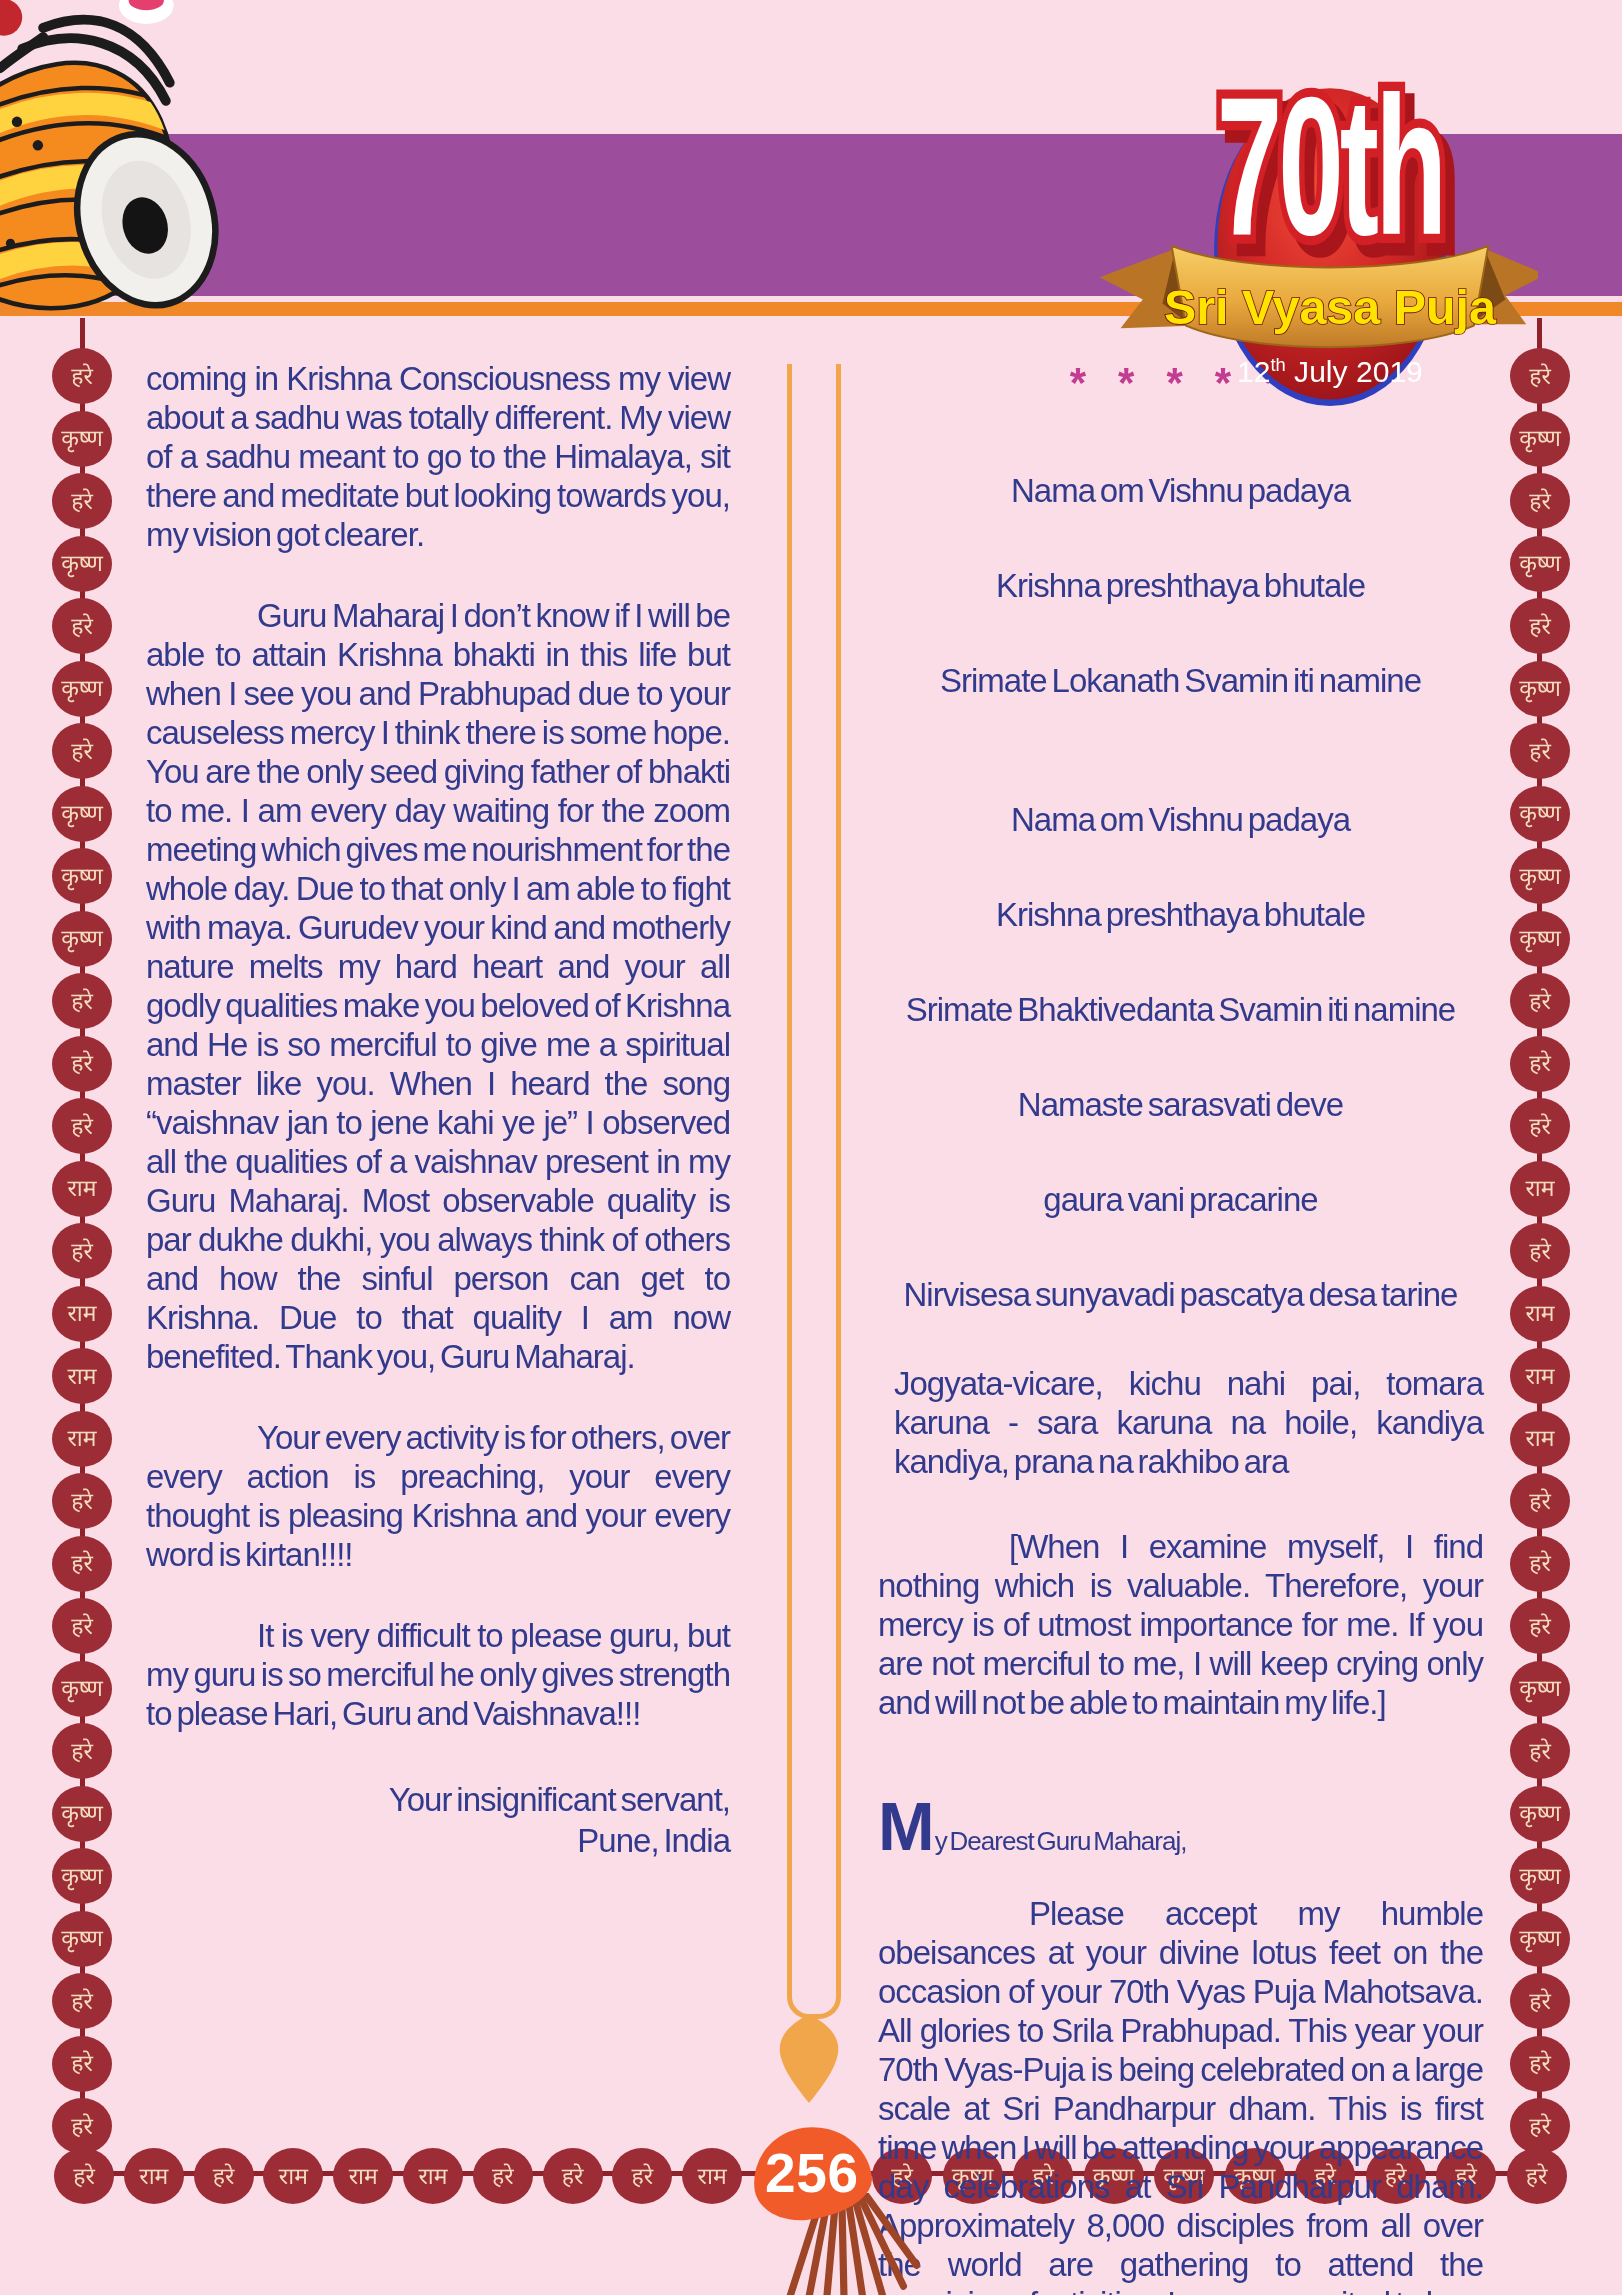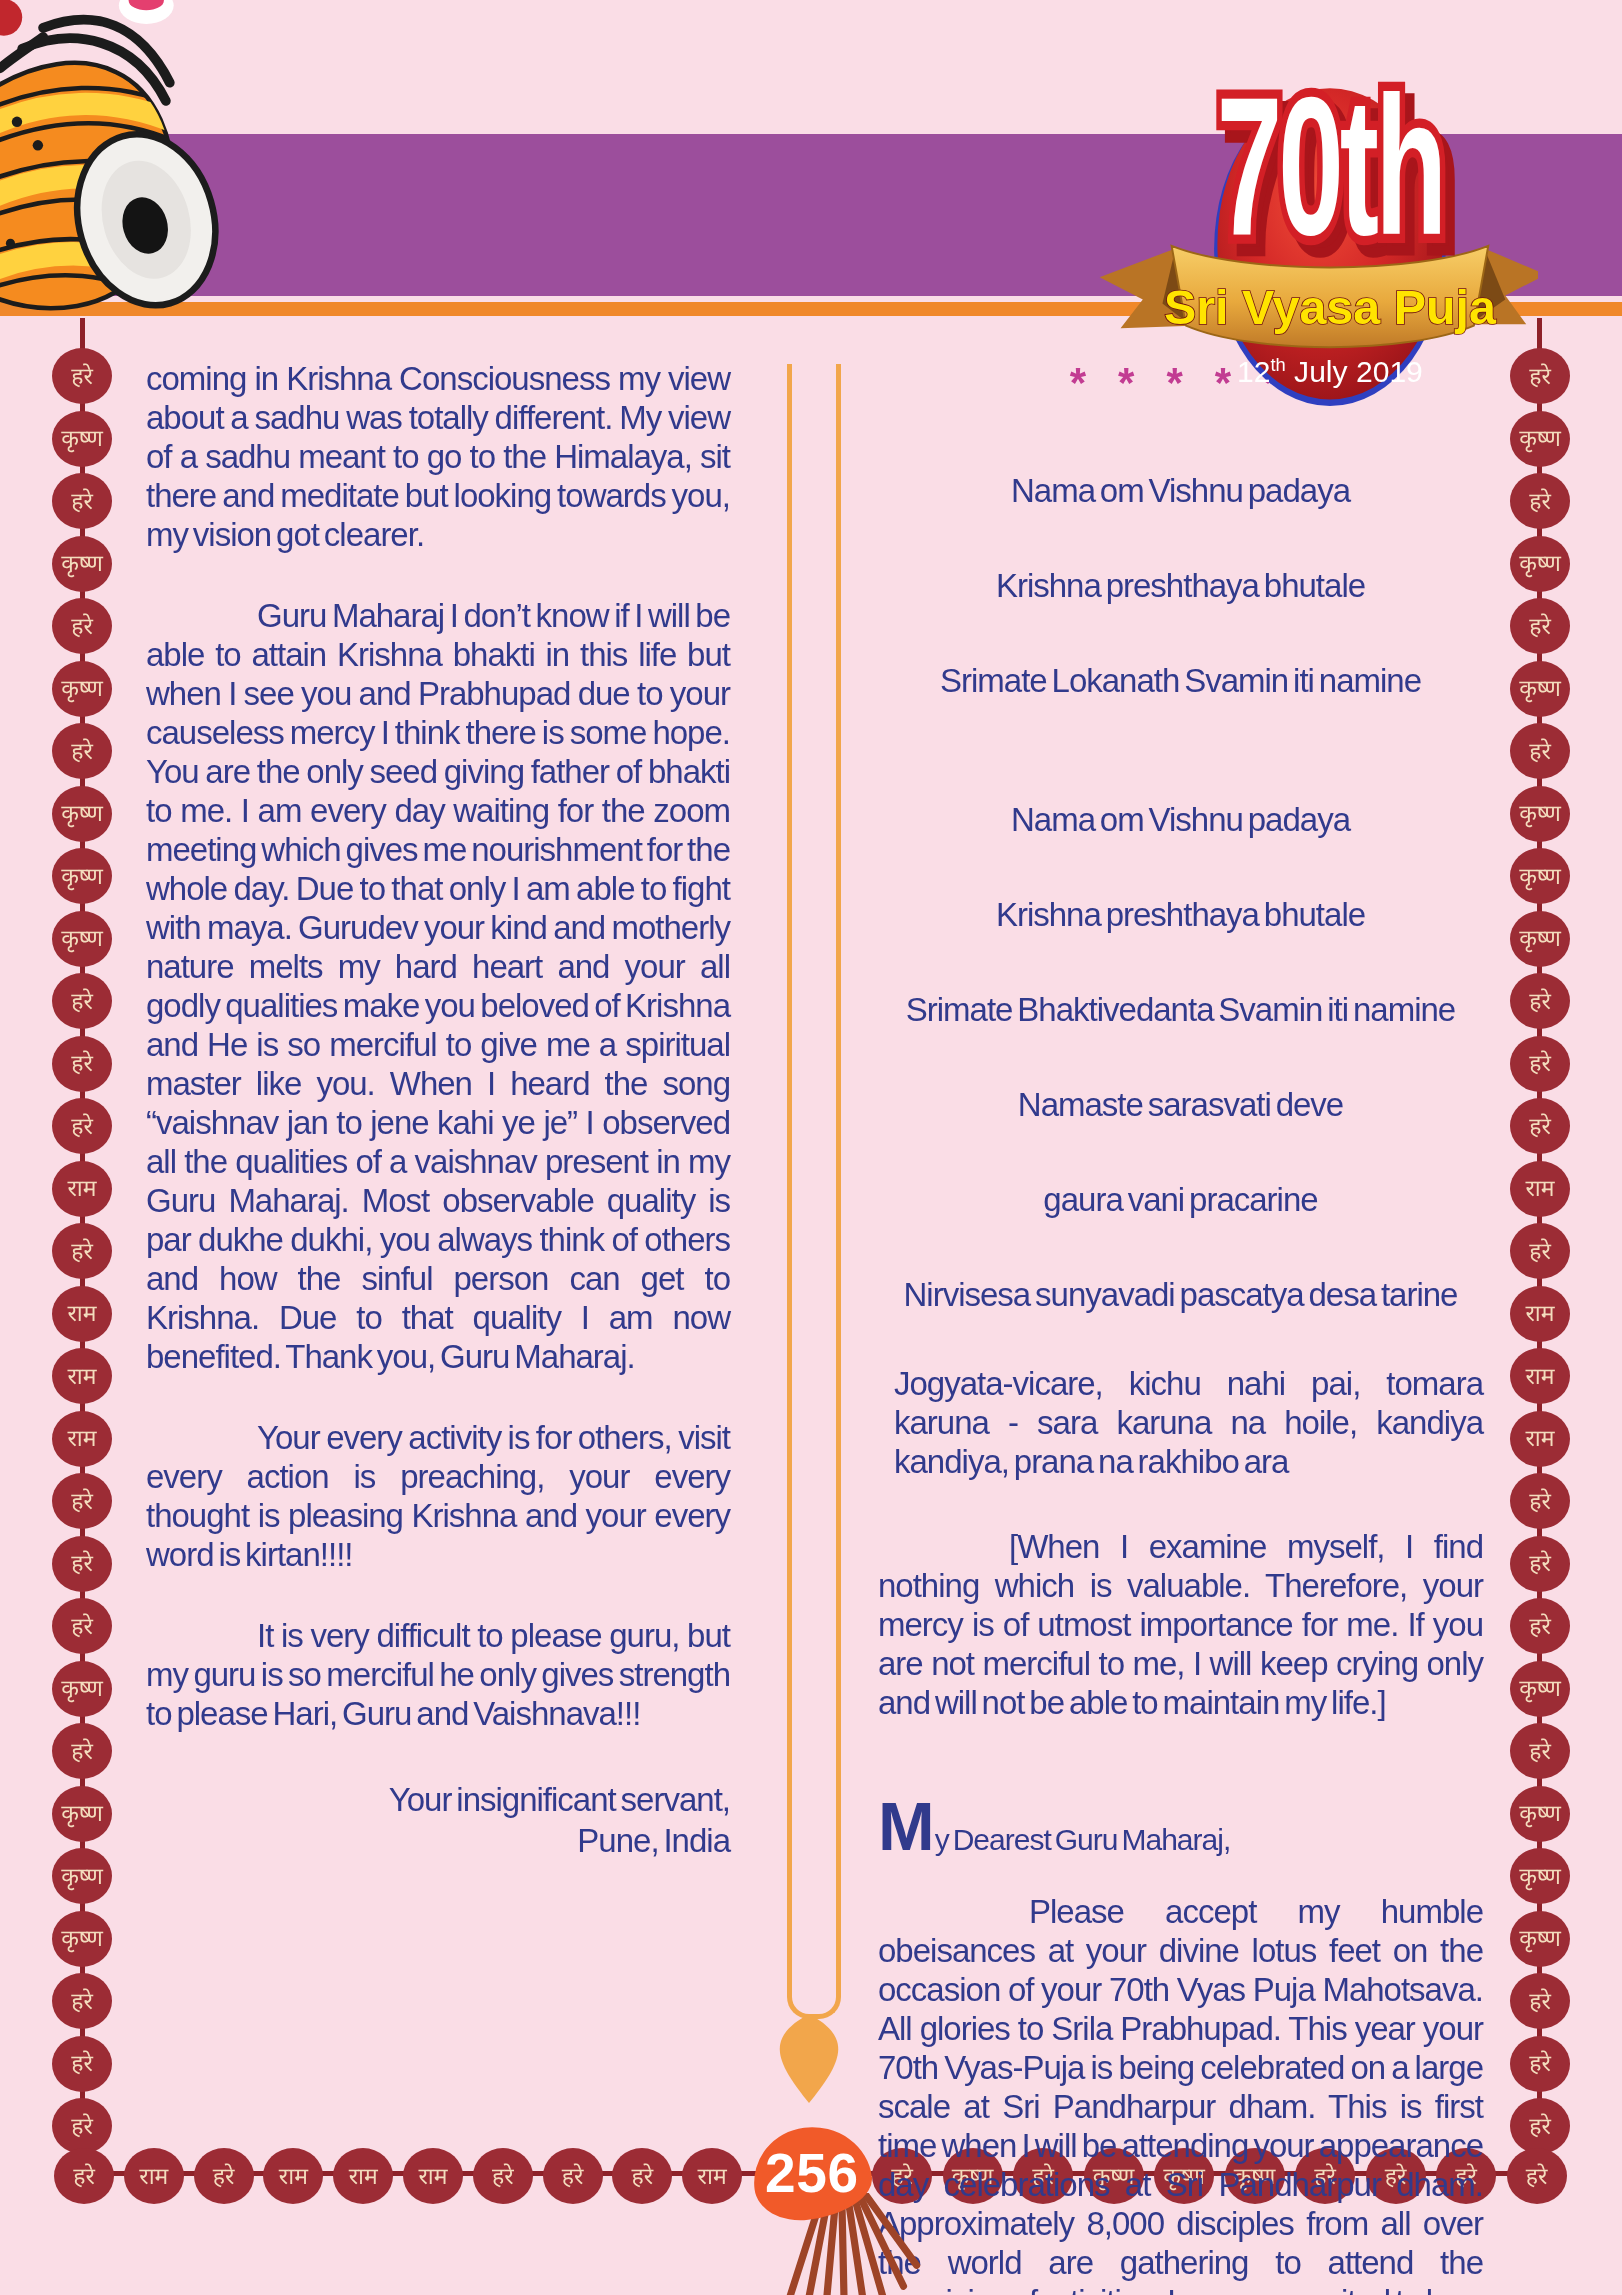--- a/index.html
+++ b/index.html
@@ -37,21 +37,21 @@
   .signoff .line{line-height:41px;text-align:right;}
   .stars{color:#C23C92;font-size:42px;font-weight:bold;letter-spacing:11.8px;text-align:center;
          text-indent:0;margin:3.9px 0 65px 0;}
   .verse{margin:0 0 92px 0;}
   .verse2{margin:0 0 46px 0;}
   .verse .line,.verse2 .line{line-height:47px;text-align:center;margin-top:48px;}
   .jogyata{margin:0 0 46px 16px;}
   .translation{margin:0 0 85px 0;text-indent:131px;}
   .salutation{margin:0 0 33px 0;text-align:left;}
   .dropcap{font-size:68px;font-weight:bold;letter-spacing:0;}
-  .saluttext{font-size:30px;}
+  .saluttext{font-size:26px;}
 
   
   .page-marker{position:absolute;left:753px;top:2127px;width:118px;height:92px;background:#F15A29;
                border-radius:48% 52% 58% 42% / 60% 62% 38% 40%;transform:rotate(-7deg);
                display:flex;align-items:center;justify-content:center;z-index:6;}
   .page-marker span{color:#FFFFFF;font-size:55px;font-weight:bold;letter-spacing:0.7px;transform:rotate(7deg);}
   .tassel{position:absolute;left:783px;top:2193px;z-index:5;}
 
   .decor-svg{position:absolute;z-index:4;}
   #drum-svg{left:0;top:0;}
@@ -236,21 +236,21 @@
     </g>
 
     <text x="382" y="468" text-anchor="middle" font-family="Liberation Sans, sans-serif" font-weight="bold" font-size="74" fill="#FFE400" stroke="#70100F" stroke-width="2.5" paint-order="stroke">Sri Vyasa Puja</text>
 
     <text x="382" y="556" text-anchor="middle" font-family="Liberation Sans, sans-serif" font-size="46" fill="#FFFFFF"><tspan>12</tspan><tspan dy="-16" font-size="28">th</tspan><tspan dy="16">&nbsp;July&nbsp;2019</tspan></text>
   </svg>
 
   <div id="left-col" class="text-col">
     <p class="para">coming in Krishna Consciousness my view about a sadhu was totally different. My view of a sadhu meant to go to the Himalaya, sit there and meditate but looking towards you, my vision got clearer.</p>
     <p class="para indent">Guru Maharaj I don’t know if I will be able to attain Krishna bhakti in this life but when I see you and Prabhupad due to your causeless mercy I think there is some hope. You are the only seed giving father of bhakti to me. I am every day waiting for the zoom meeting which gives me nourishment for the whole day. Due to that only I am able to fight with maya. Gurudev your kind and motherly nature melts my hard heart and your all godly qualities make you beloved of Krishna and He is so merciful to give me a spiritual master like you. When I heard the song “vaishnav jan to jene kahi ye je” I observed all the qualities of a vaishnav present in my Guru Maharaj. Most observable quality is par dukhe dukhi, you always think of others and how the sinful person can get to Krishna. Due to that quality I am now benefited. Thank you, Guru Maharaj.</p>
-    <p class="para indent">Your every activity is for others, visit every action is preaching, your every thought is pleasing Krishna and your every word is kirtan!!!!</p>
+    <p class="para indent">Your every activity is for others, over every action is preaching, your every thought is pleasing Krishna and your every word is kirtan!!!!</p>
     <p class="para indent" style="margin-bottom:46px;">It is very difficult to please guru, but my guru is so merciful he only gives strength to please Hari, Guru and Vaishnava!!!</p>
     <div class="signoff">
         <div class="line">Your insignificant servant,</div>
         <div class="line">Pune, India</div>
       </div>
   </div>
 
   <div id="right-col" class="text-col">
     <div class="stars">* * * * *</div>
     <div class="verse">

